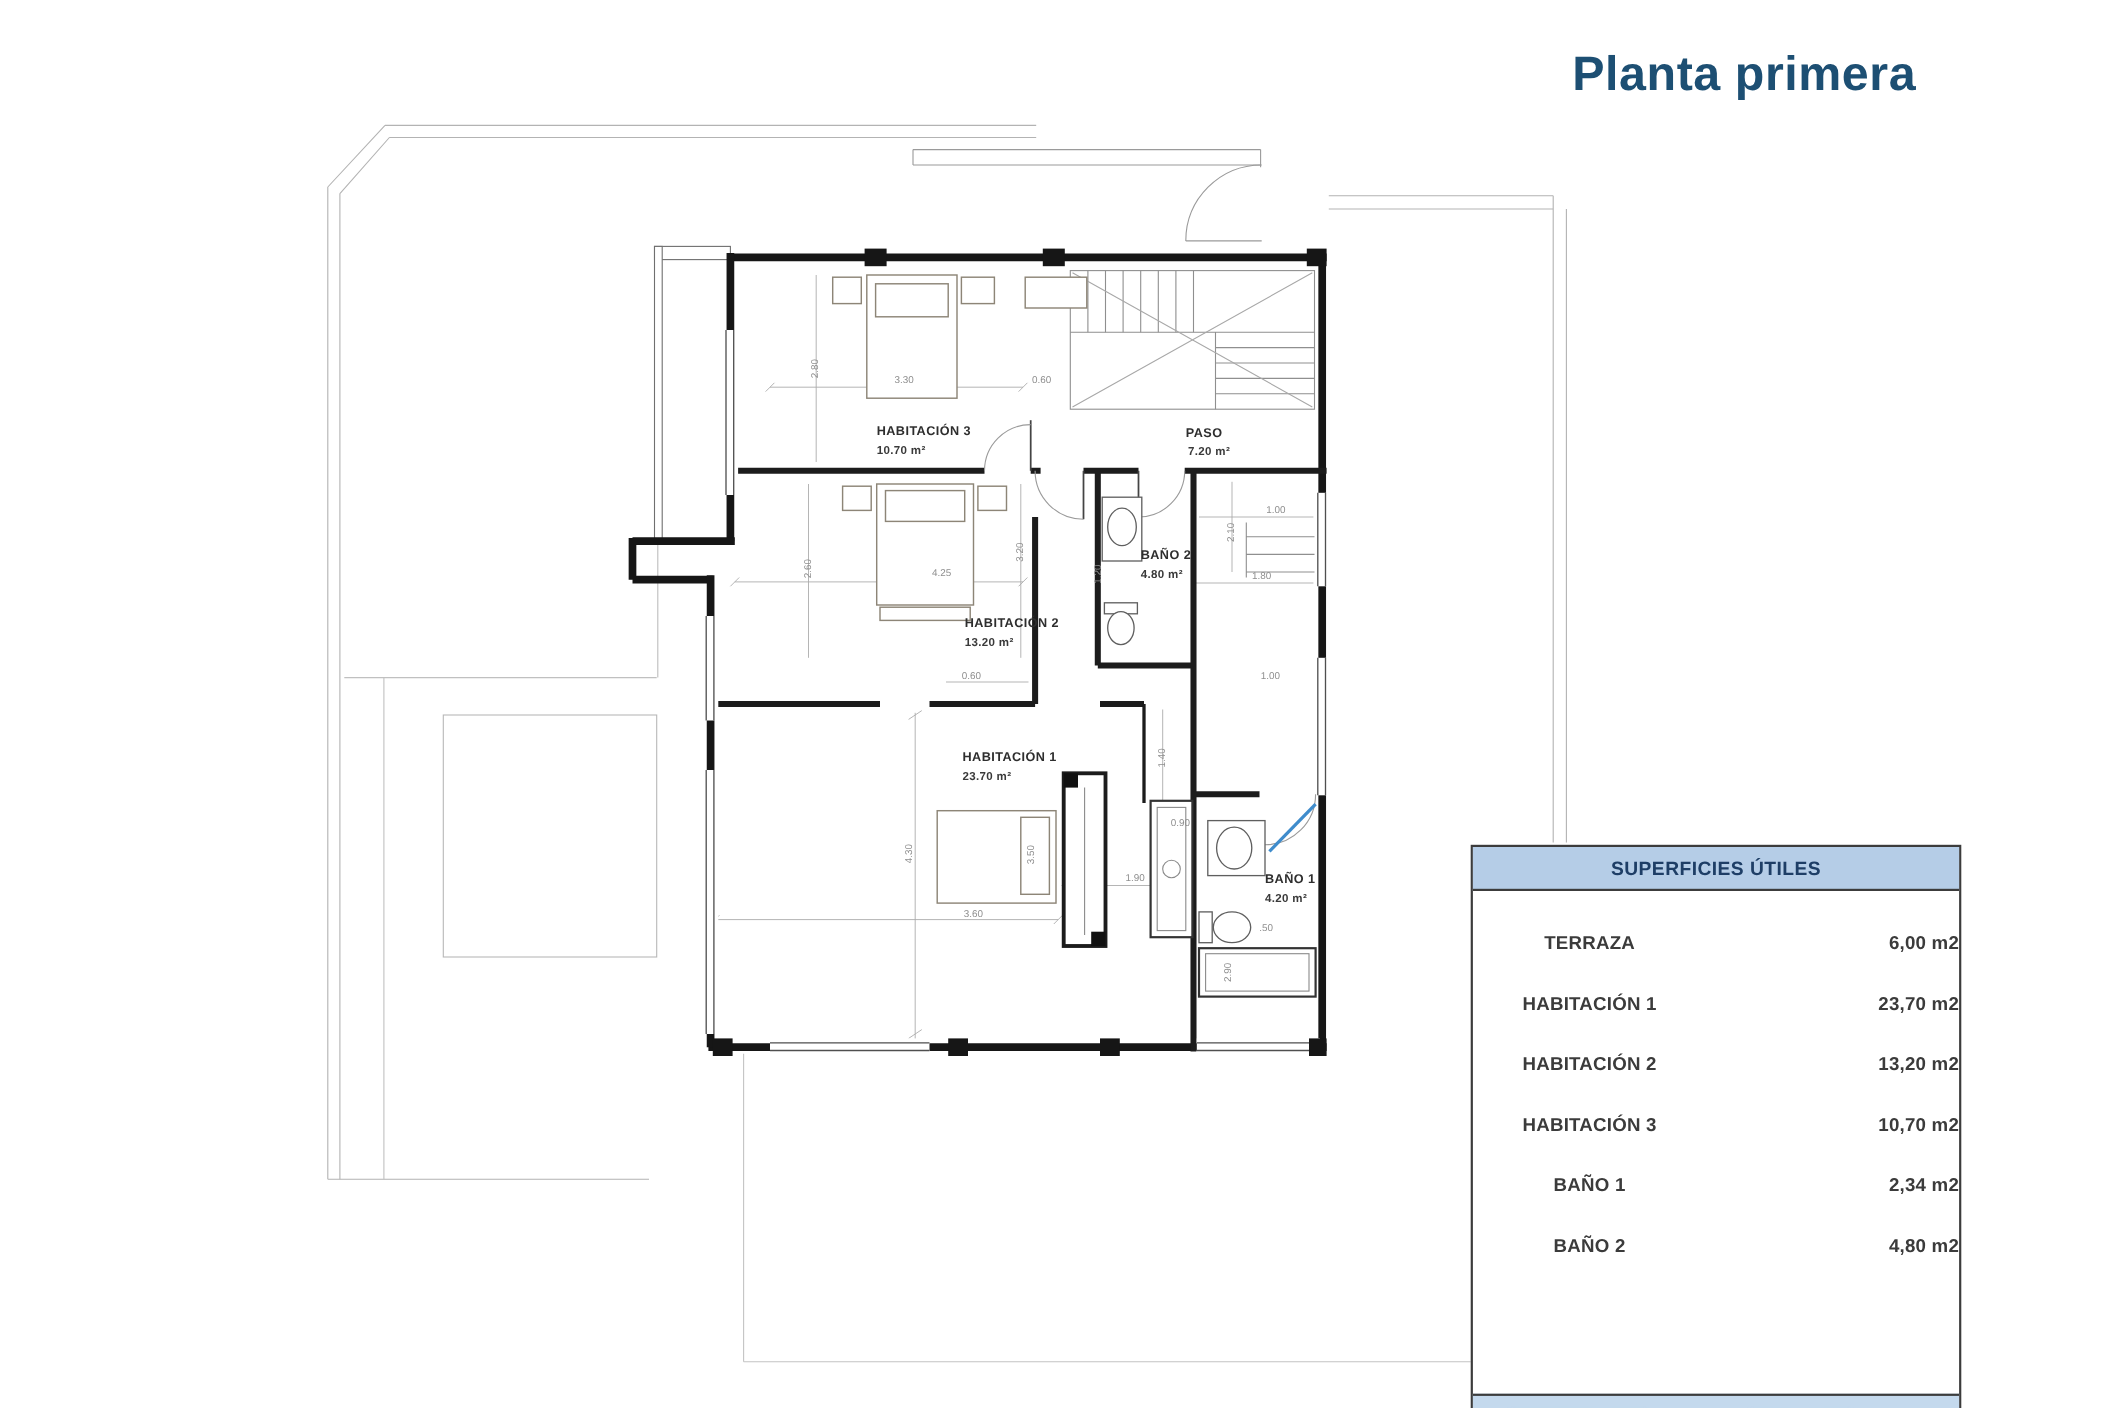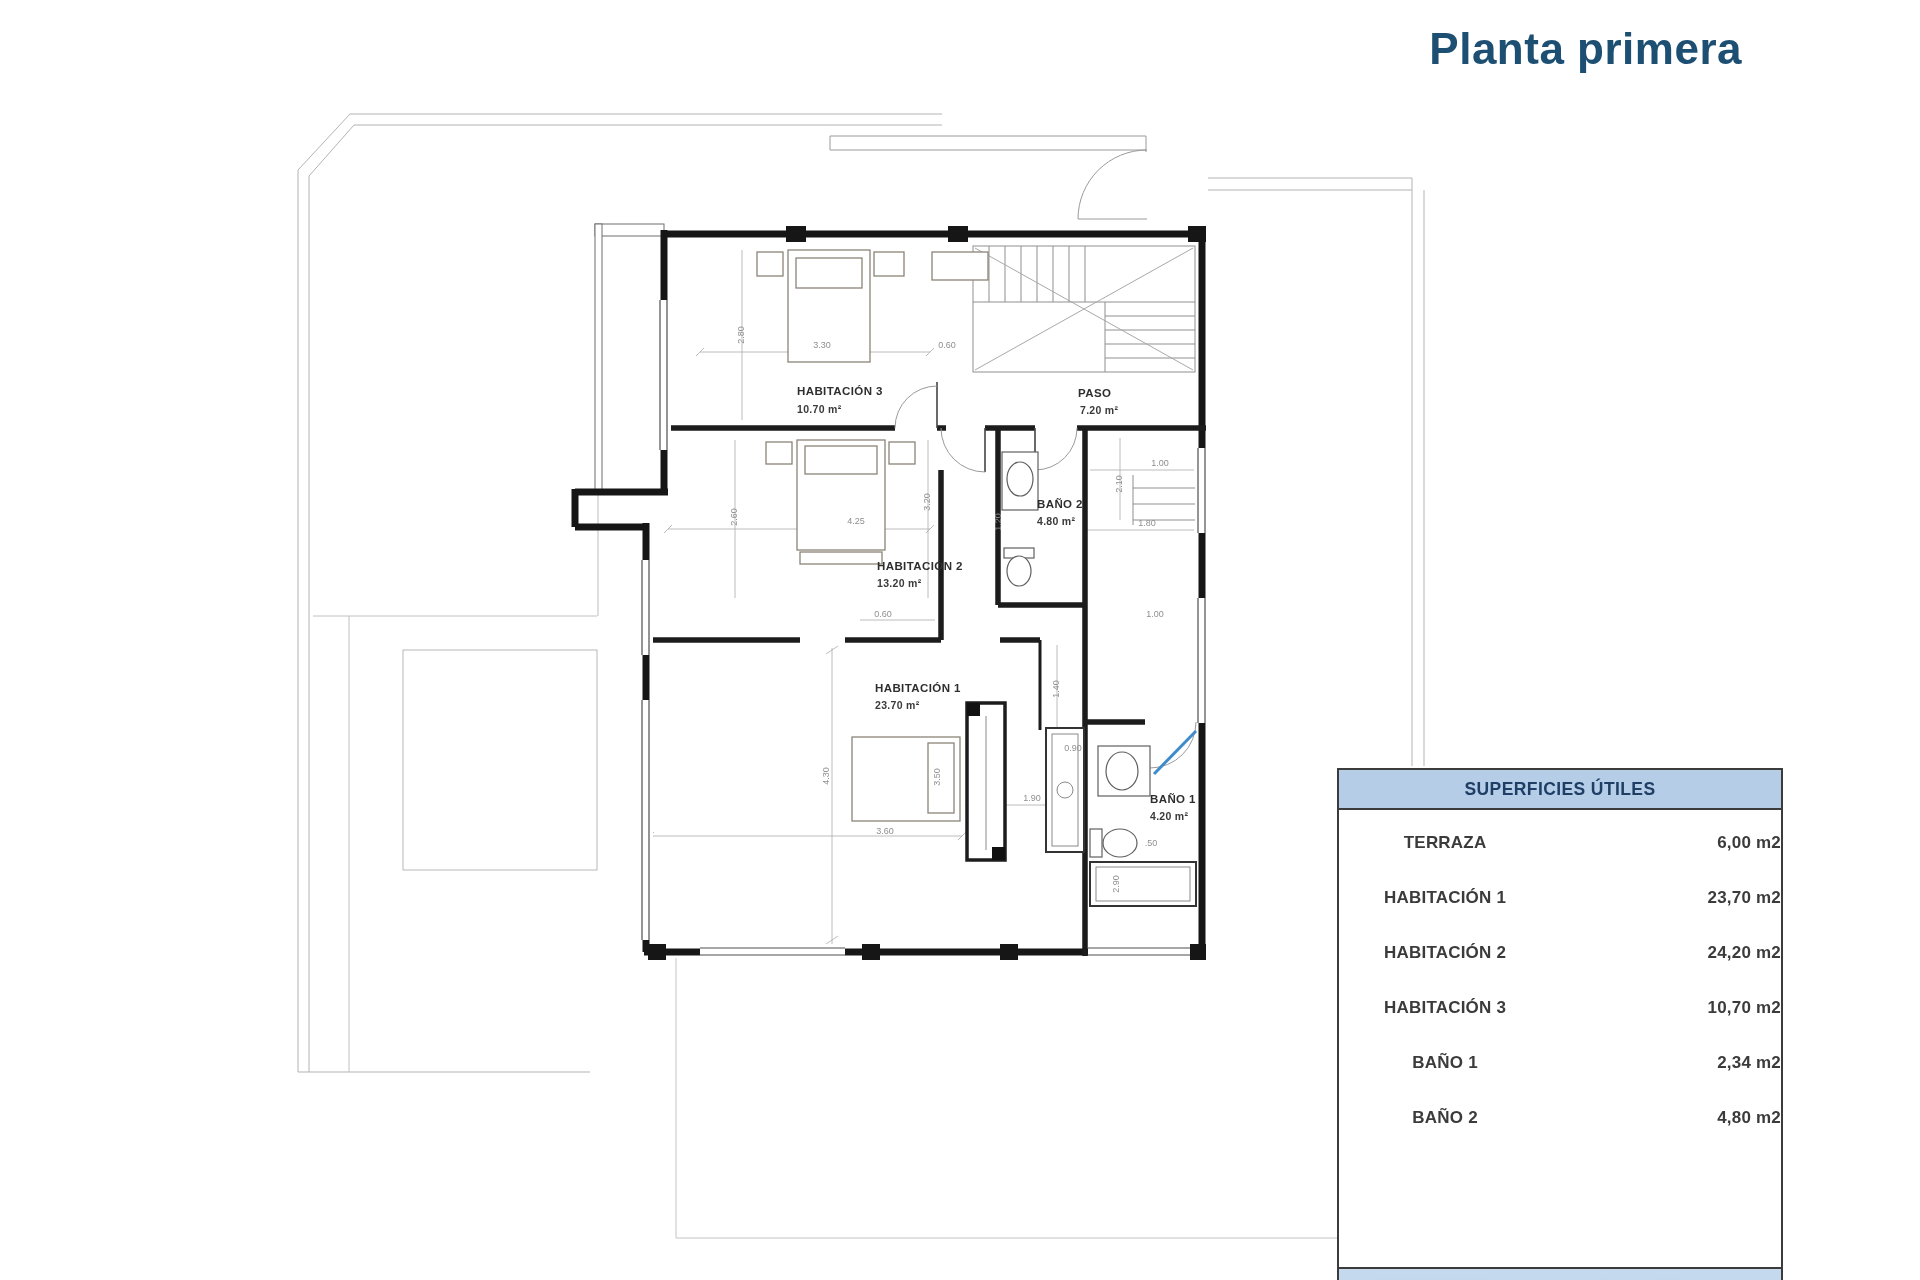--- a/index.html
+++ b/index.html
@@ -4,39 +4,39 @@
 <style>
   html,body{margin:0;padding:0;}
   body{
     width:1920px;height:1280px;position:relative;background:#ffffff;
     font-family:"Liberation Sans", sans-serif;overflow:hidden;
   }
   
   .title-block{
     position:absolute;top:26px;right:178px;text-align:right;color:#1d4f73;
   }
-  .title-main{font-size:44px;font-weight:bold;line-height:1.05;letter-spacing:0.5px;}
+  .title-main{font-size:44px;font-weight:bold;line-height:1.05;letter-spacing:0.5px;margin-top:19px;}
   .title-sub{font-size:30px;font-weight:bold;line-height:1.1;letter-spacing:0.5px;}
   
   .plan-svg{position:absolute;left:0;top:0;width:1920px;height:1280px;}
   .room-label{font-size:11.5px;font-weight:bold;fill:#2e2e2e;letter-spacing:.4px;}
   .room-area{font-size:10.5px;font-weight:bold;fill:#3a3a3a;letter-spacing:.3px;}
   .dim{font-size:9px;fill:#8f8f8f;}
   
   .areas-table{
     position:absolute;left:1337px;top:768px;width:446px;height:541px;
     border:2px solid #3c3c3c;box-sizing:border-box;background:#ffffff;
     display:flex;flex-direction:column;
   }
   .areas-header{
     height:38px;background:#b5cde7;border-bottom:2px solid #3c3c3c;
     display:flex;align-items:center;justify-content:center;
     font-size:17.5px;font-weight:bold;color:#1e3e66;letter-spacing:.4px;
   }
-  .areas-body{flex:1;padding-top:5px;display:flex;flex-direction:column;}
+  .areas-body{flex:1;padding-top:20px;display:flex;flex-direction:column;}
   .trow{height:55px;display:flex;align-items:center;}
   .tlabel{width:48%;text-align:center;font-size:17px;font-weight:bold;color:#3b3b3b;letter-spacing:.2px;}
   .tvalue{width:52%;text-align:right;font-size:17px;font-weight:bold;color:#3b3b3b;letter-spacing:.2px;}
   .areas-footer{
     height:38px;background:#c4d9ed;border-top:2px solid #3c3c3c;position:relative;
   }
   .smudge{position:absolute;top:16px;height:12px;border-radius:4px;filter:blur(3px);opacity:.55;}
   .smudge-left{left:32px;width:128px;
     background:linear-gradient(90deg,#7fa8d0,#6fae7f,#9db8d8,#79b489);}
   .smudge-right{left:250px;width:96px;
@@ -251,21 +251,21 @@
     <div class="trow">
       <div class="tlabel">TERRAZA</div>
       <div class="tvalue">6,00 m2</div>
     </div>
     <div class="trow">
       <div class="tlabel">HABITACIÓN 1</div>
       <div class="tvalue">23,70 m2</div>
     </div>
     <div class="trow">
       <div class="tlabel">HABITACIÓN 2</div>
-      <div class="tvalue">24,20 m2</div>
+      <div class="tvalue">13,20 m2</div>
     </div>
     <div class="trow">
       <div class="tlabel">HABITACIÓN 3</div>
       <div class="tvalue">10,70 m2</div>
     </div>
     <div class="trow">
       <div class="tlabel">BAÑO 1</div>
       <div class="tvalue">2,34 m2</div>
     </div>
     <div class="trow">

